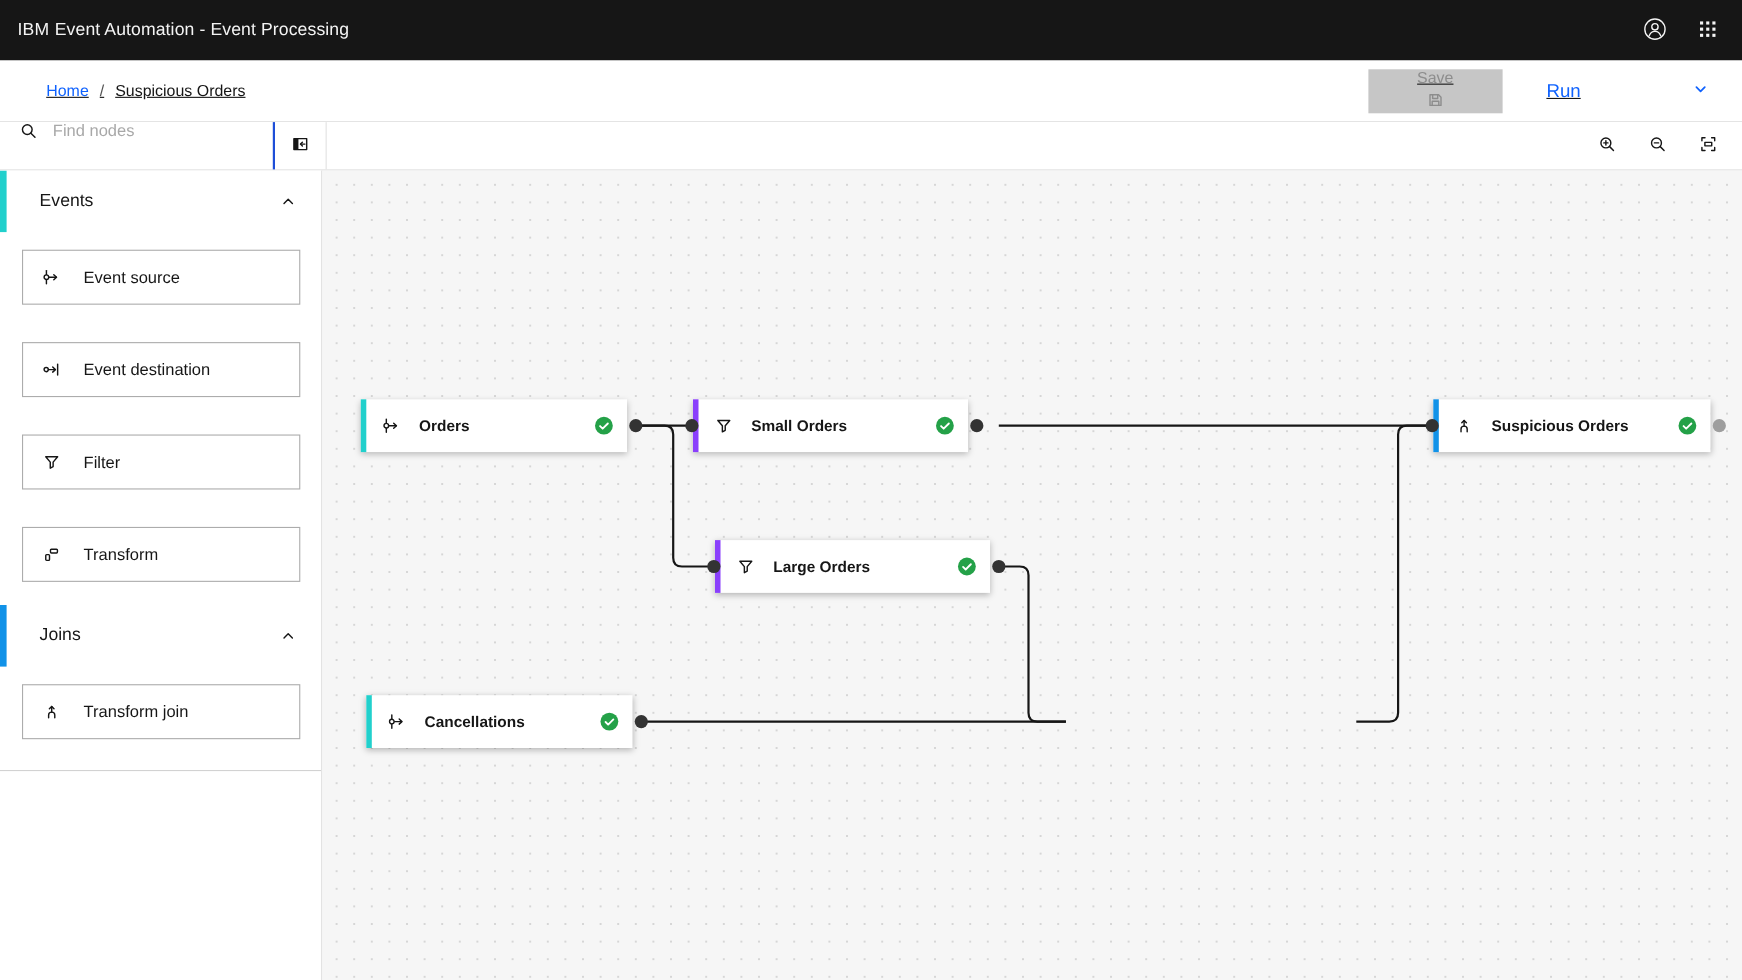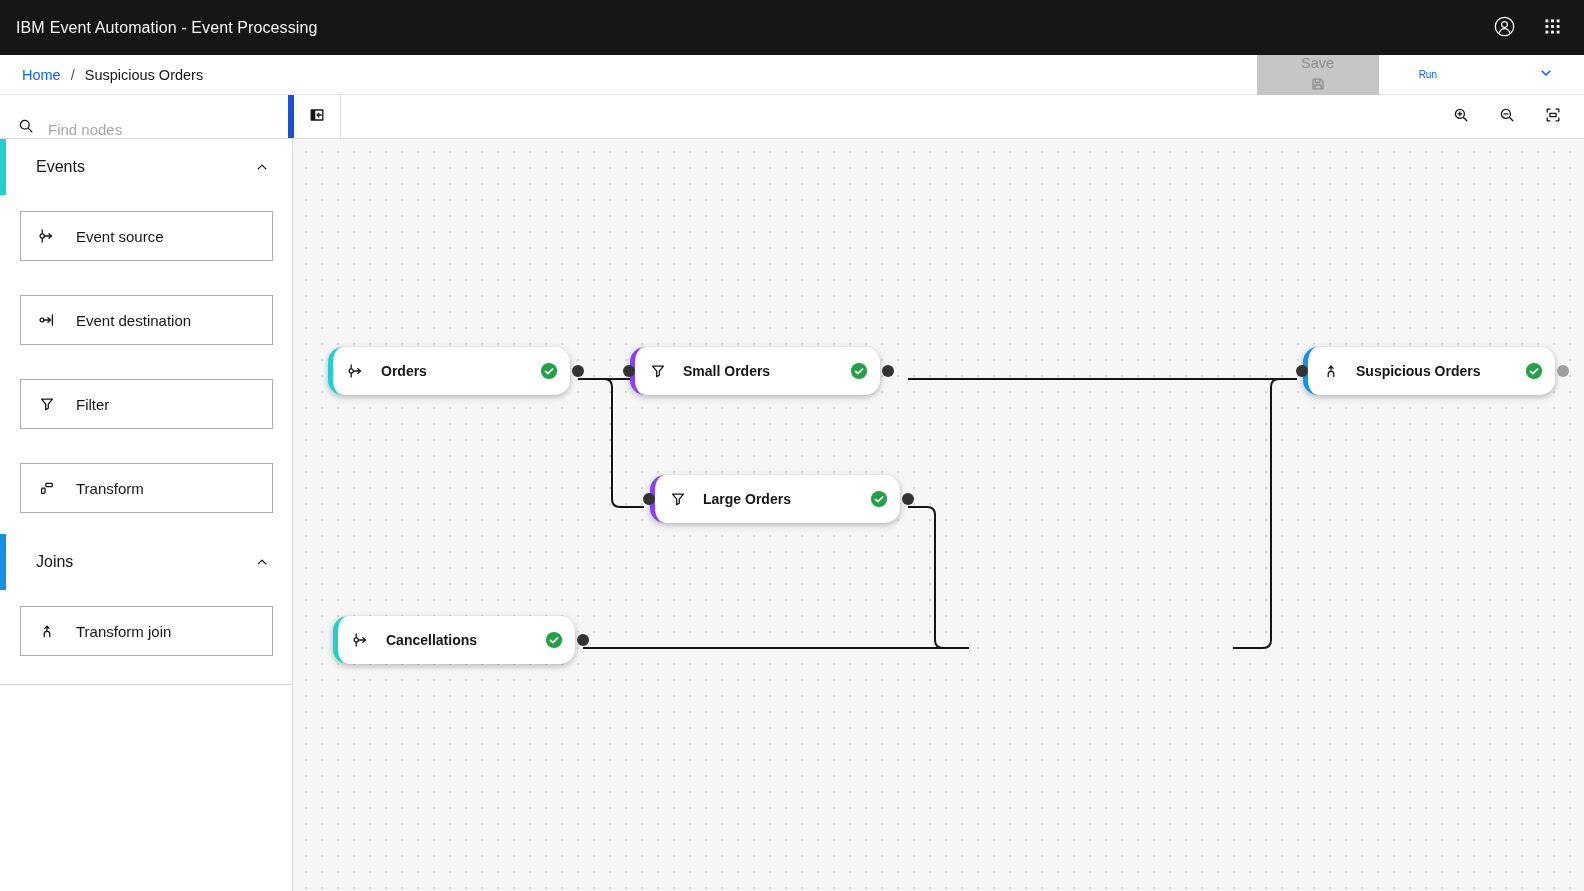--- a/index.html
+++ b/index.html
@@ -10,33 +10,33 @@
   .app { display:flex; flex-direction:column; width:1584px; height:891px; }
 
   
   .hdr { height:55px; background:#161616; color:#f4f4f4; display:flex; align-items:center; justify-content:space-between; padding:0 8px 0 16px; flex:0 0 auto; }
   .brand { font-size:16px; letter-spacing:.1px; }
   .brand b { font-weight:400; margin-left:5px; }
   .hdr-actions { display:flex; align-items:center; }
   .hdr-btn { width:48px; height:48px; display:flex; align-items:center; justify-content:center; }
 
   
-  .crumb-bar { height:40px; display:flex; align-items:center; justify-content:space-between; background:#fff; border-bottom:1px solid #e4e4e4; padding-left:22px; flex:0 0 auto; }
+  .crumb-bar { height:56px; display:flex; align-items:center; justify-content:space-between; background:#fff; border-bottom:1px solid #e4e4e4; padding-left:42px; flex:0 0 auto;text-decoration:underline; }
   .crumbs { display:flex; align-items:center; gap:10px; font-size:14.5px; }
   .crumb-home { color:#0f62fe; text-decoration:none; }
   .crumb-sep { color:#525252; }
   .crumb-cur { color:#161616; }
   .top-actions { display:flex; align-items:center; }
   .btn-save { width:122px; height:40px; background:#c6c6c6; color:#8d8d8d; font-size:14.5px; display:flex; align-items:center; justify-content:space-between; padding:0 15px; cursor:not-allowed; }
-  .btn-run { margin-left:24px; height:40px; padding:0 16px; color:#0f62fe; font-size:10px; }
+  .btn-run { margin-left:24px; height:40px; padding:0 16px; color:#0f62fe; font-size:17px; }
   .btn-run-chevron { margin-left:77px; margin-right:22px; width:32px; height:40px; display:flex; align-items:center; justify-content:center; }
 
   
   .toolbar { height:44px; display:flex; align-items:stretch; background:#fff; border-bottom:1px solid #dcdcdc; flex:0 0 auto; }
-  .search { width:294px; border-right:6px solid #1d4ed8; display:flex; align-items:flex-end; gap:14px; padding-left:18px; }
+  .search { width:250px; border-right:2px solid #1d4ed8; display:flex; align-items:flex-start; gap:14px; padding-left:18px; }
   .search input { border:none; outline:none; font-size:15px; width:190px; color:#161616; font-family:inherit; }
   .search input::placeholder { color:#a8a8a8; }
   .collapse-btn { width:47px; border-right:1px solid #e2e2e2; display:flex; align-items:center; justify-content:center; }
   .tb-spacer { flex:1; }
   .tb-icon { width:46px; display:flex; align-items:center; justify-content:center; }
 
   
   .main { flex:1; display:flex; min-height:0; }
 
   
@@ -50,21 +50,21 @@
   .card-icon { display:flex; width:18px; justify-content:center; }
   .palette-divider { margin-top:28px; border-top:1px solid #d2d2d2; }
 
   
   .canvas { position:relative; flex:1; background:#f6f6f6;
     background-image:radial-gradient(circle,#d6d6d6 1.2px,transparent 1.4px);
     background-size:16px 16px; background-position:5px 5px; overflow:hidden; }
   #edge-layer { position:absolute; inset:0; width:100%; height:100%; }
   .node { position:absolute; height:48px; background:#fff; border-left:5px solid #ccc;
     box-shadow:0 2px 6px rgba(0,0,0,.28); display:flex; align-items:center; gap:16px;
-    padding:0 12px 0 14px; cursor:pointer;border-radius:15px; }
+    padding:0 12px 0 14px; cursor:pointer; }
   .node-icon { display:flex; width:18px; justify-content:center; }
   .node-label { font-size:14px; font-weight:700; white-space:nowrap; flex:1; }
   .node-status { display:flex; margin-left:8px; }
   .port { position:absolute; width:12px; height:12px; border-radius:50%; background:#333; top:18px; }
   .port.in { left:-12px; }
   .port.out { right:-14px; }
   .port.unconnected { background:#9e9e9e; }
 </style>
 </head>
 <body>

